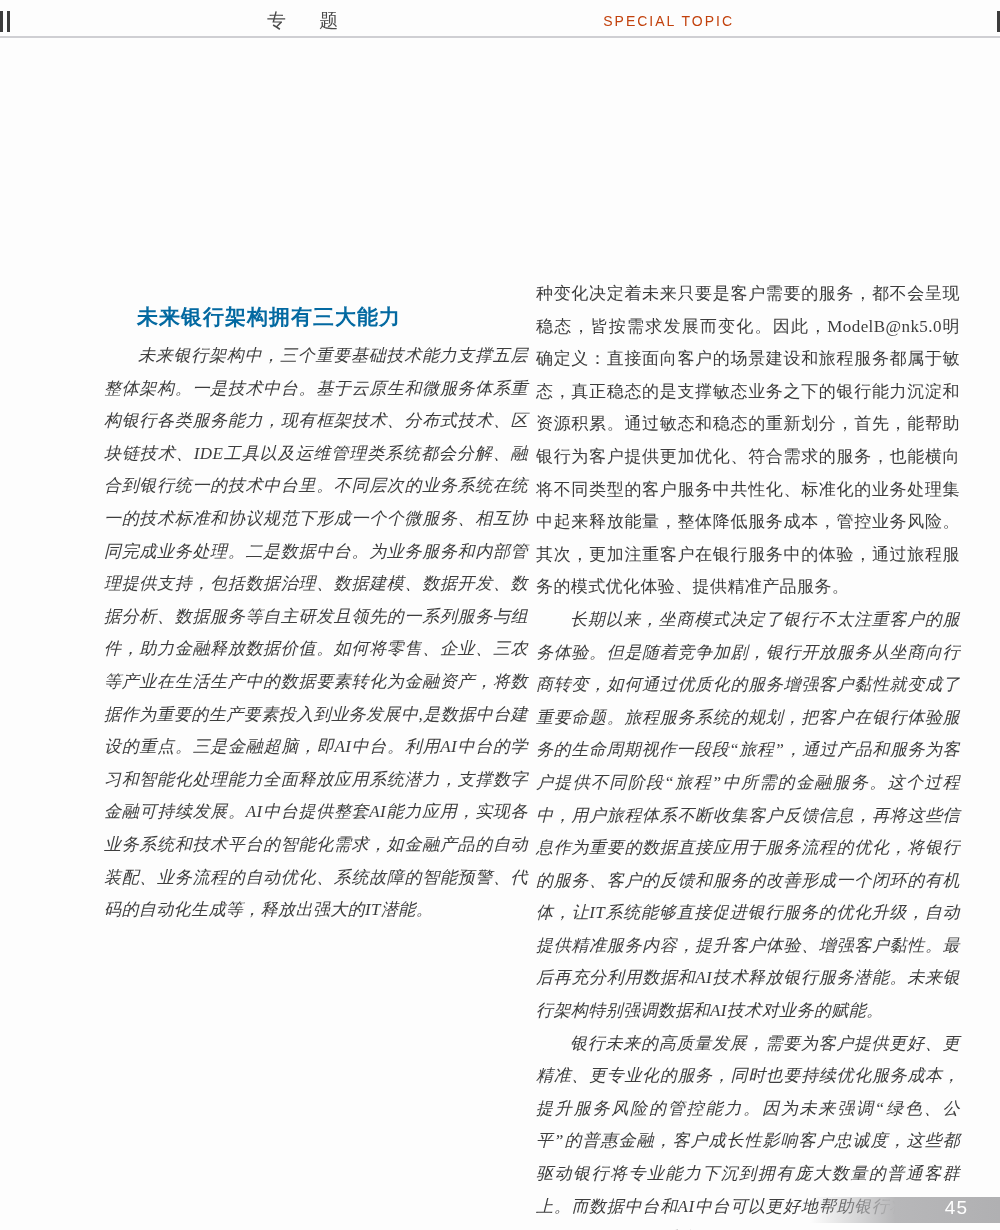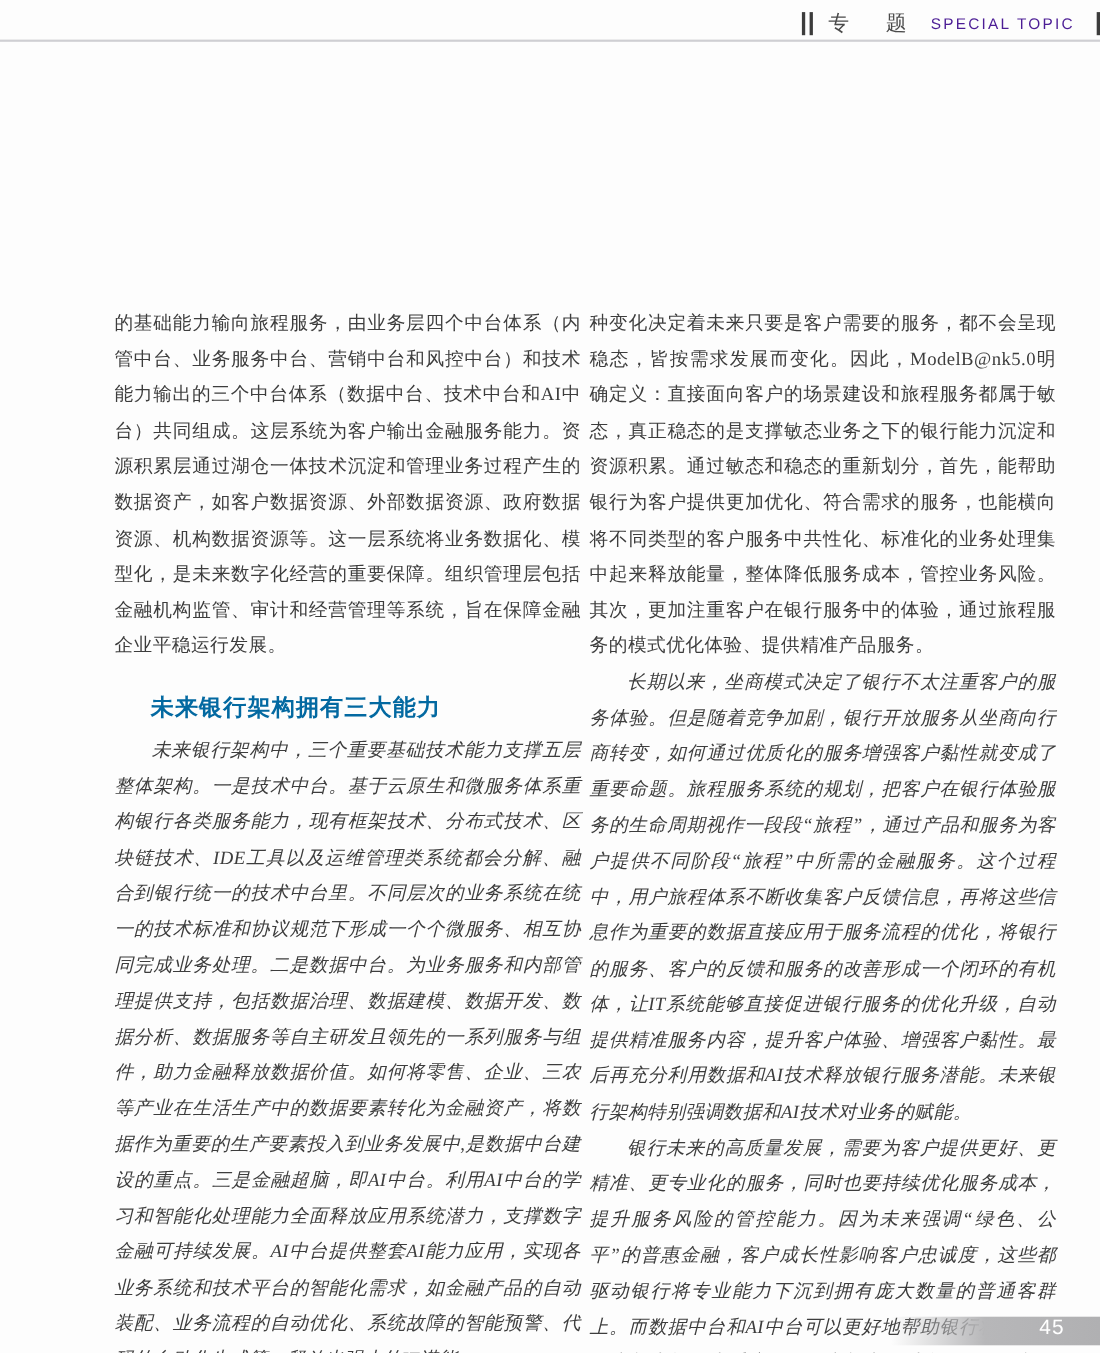--- a/index.html
+++ b/index.html
@@ -20,21 +20,21 @@
   }
   
   .header {
     position: absolute;
     top: 6px;
     left: 0;
     width: 100%;
     height: 30px;
     display: flex;
     align-items: center;
-    justify-content: flex-end;
+    justify-content: space-between;
     gap: 14px;
     font-family: "Liberation Sans", "DejaVu Sans", sans-serif;
   }
   .dbl-bar {
     display: flex;
     gap: 4px;
     align-items: center;
   }
   .dbl-bar i, .sgl-bar i {
     display: block;
@@ -44,21 +44,21 @@
   }
   .sgl-bar { margin-left: 6px; }
   .topic-cn {
     font-size: 19px;
     color: #4a4a4a;
     letter-spacing: 14px;
     font-weight: 500;
   }
   .topic-en {
     font-size: 14px;
-    color: #4c1d95;
+    color: #c2410c;
     letter-spacing: 2px;
     margin-left: -6px;
   }
   .top-rule {
     position: absolute;
     top: 36px;
     left: 0;
     width: 100%;
     height: 2px;
     background: #cfcfd3;
@@ -119,21 +119,20 @@
       </span>
     <span class="topic-cn">专 题</span>
     <span class="topic-en">SPECIAL TOPIC</span>
     <span class="sgl-bar">
         <i></i>
       </span>
   </div>
   <div class="top-rule"></div>
 
   <div class="col col-left">
-    <p>的基础能力输向旅程服务，由业务层四个中台体系（内管中台、业务服务中台、营销中台和风控中台）和技术能力输出的三个中台体系（数据中台、技术中台和AI中台）共同组成。这层系统为客户输出金融服务能力。资源积累层通过湖仓一体技术沉淀和管理业务过程产生的数据资产，如客户数据资源、外部数据资源、政府数据资源、机构数据资源等。这一层系统将业务数据化、模型化，是未来数字化经营的重要保障。组织管理层包括金融机构监管、审计和经营管理等系统，旨在保障金融企业平稳运行发展。</p>
     <h2>未来银行架构拥有三大能力</h2>
     <p class="indent">未来银行架构中，三个重要基础技术能力支撑五层整体架构。一是技术中台。基于云原生和微服务体系重构银行各类服务能力，现有框架技术、分布式技术、区块链技术、IDE工具以及运维管理类系统都会分解、融合到银行统一的技术中台里。不同层次的业务系统在统一的技术标准和协议规范下形成一个个微服务、相互协同完成业务处理。二是数据中台。为业务服务和内部管理提供支持，包括数据治理、数据建模、数据开发、数据分析、数据服务等自主研发且领先的一系列服务与组件，助力金融释放数据价值。如何将零售、企业、三农等产业在生活生产中的数据要素转化为金融资产，将数据作为重要的生产要素投入到业务发展中,是数据中台建设的重点。三是金融超脑，即AI中台。利用AI中台的学习和智能化处理能力全面释放应用系统潜力，支撑数字金融可持续发展。AI中台提供整套AI能力应用，实现各业务系统和技术平台的智能化需求，如金融产品的自动装配、业务流程的自动优化、系统故障的智能预警、代码的自动化生成等，释放出强大的IT潜能。</p>
 
   </div>
 
   <div class="col col-right">
     <p>种变化决定着未来只要是客户需要的服务，都不会呈现稳态，皆按需求发展而变化。因此，ModelB@nk5.0明确定义：直接面向客户的场景建设和旅程服务都属于敏态，真正稳态的是支撑敏态业务之下的银行能力沉淀和资源积累。通过敏态和稳态的重新划分，首先，能帮助银行为客户提供更加优化、符合需求的服务，也能横向将不同类型的客户服务中共性化、标准化的业务处理集中起来释放能量，整体降低服务成本，管控业务风险。其次，更加注重客户在银行服务中的体验，通过旅程服务的模式优化体验、提供精准产品服务。</p>
     <p class="indent">长期以来，坐商模式决定了银行不太注重客户的服务体验。但是随着竞争加剧，银行开放服务从坐商向行商转变，如何通过优质化的服务增强客户黏性就变成了重要命题。旅程服务系统的规划，把客户在银行体验服务的生命周期视作一段段“旅程”，通过产品和服务为客户提供不同阶段“旅程”中所需的金融服务。这个过程中，用户旅程体系不断收集客户反馈信息，再将这些信息作为重要的数据直接应用于服务流程的优化，将银行的服务、客户的反馈和服务的改善形成一个闭环的有机体，让IT系统能够直接促进银行服务的优化升级，自动提供精准服务内容，提升客户体验、增强客户黏性。最后再充分利用数据和AI技术释放银行服务潜能。未来银行架构特别强调数据和AI技术对业务的赋能。</p>
     <p class="indent">银行未来的高质量发展，需要为客户提供更好、更精准、更专业化的服务，同时也要持续优化服务成本，提升服务风险的管控能力。因为未来强调“绿色、公平”的普惠金融，客户成长性影响客户忠诚度，这些都驱动银行将专业能力下沉到拥有庞大数量的普通客群上。而数据中台和AI中台可以更好地帮助银行将人的经验和能力转换为系统的经验和能力，以自动化、智能化的方式向客户提供专业、优质的综合化金融服务。</p>
 

